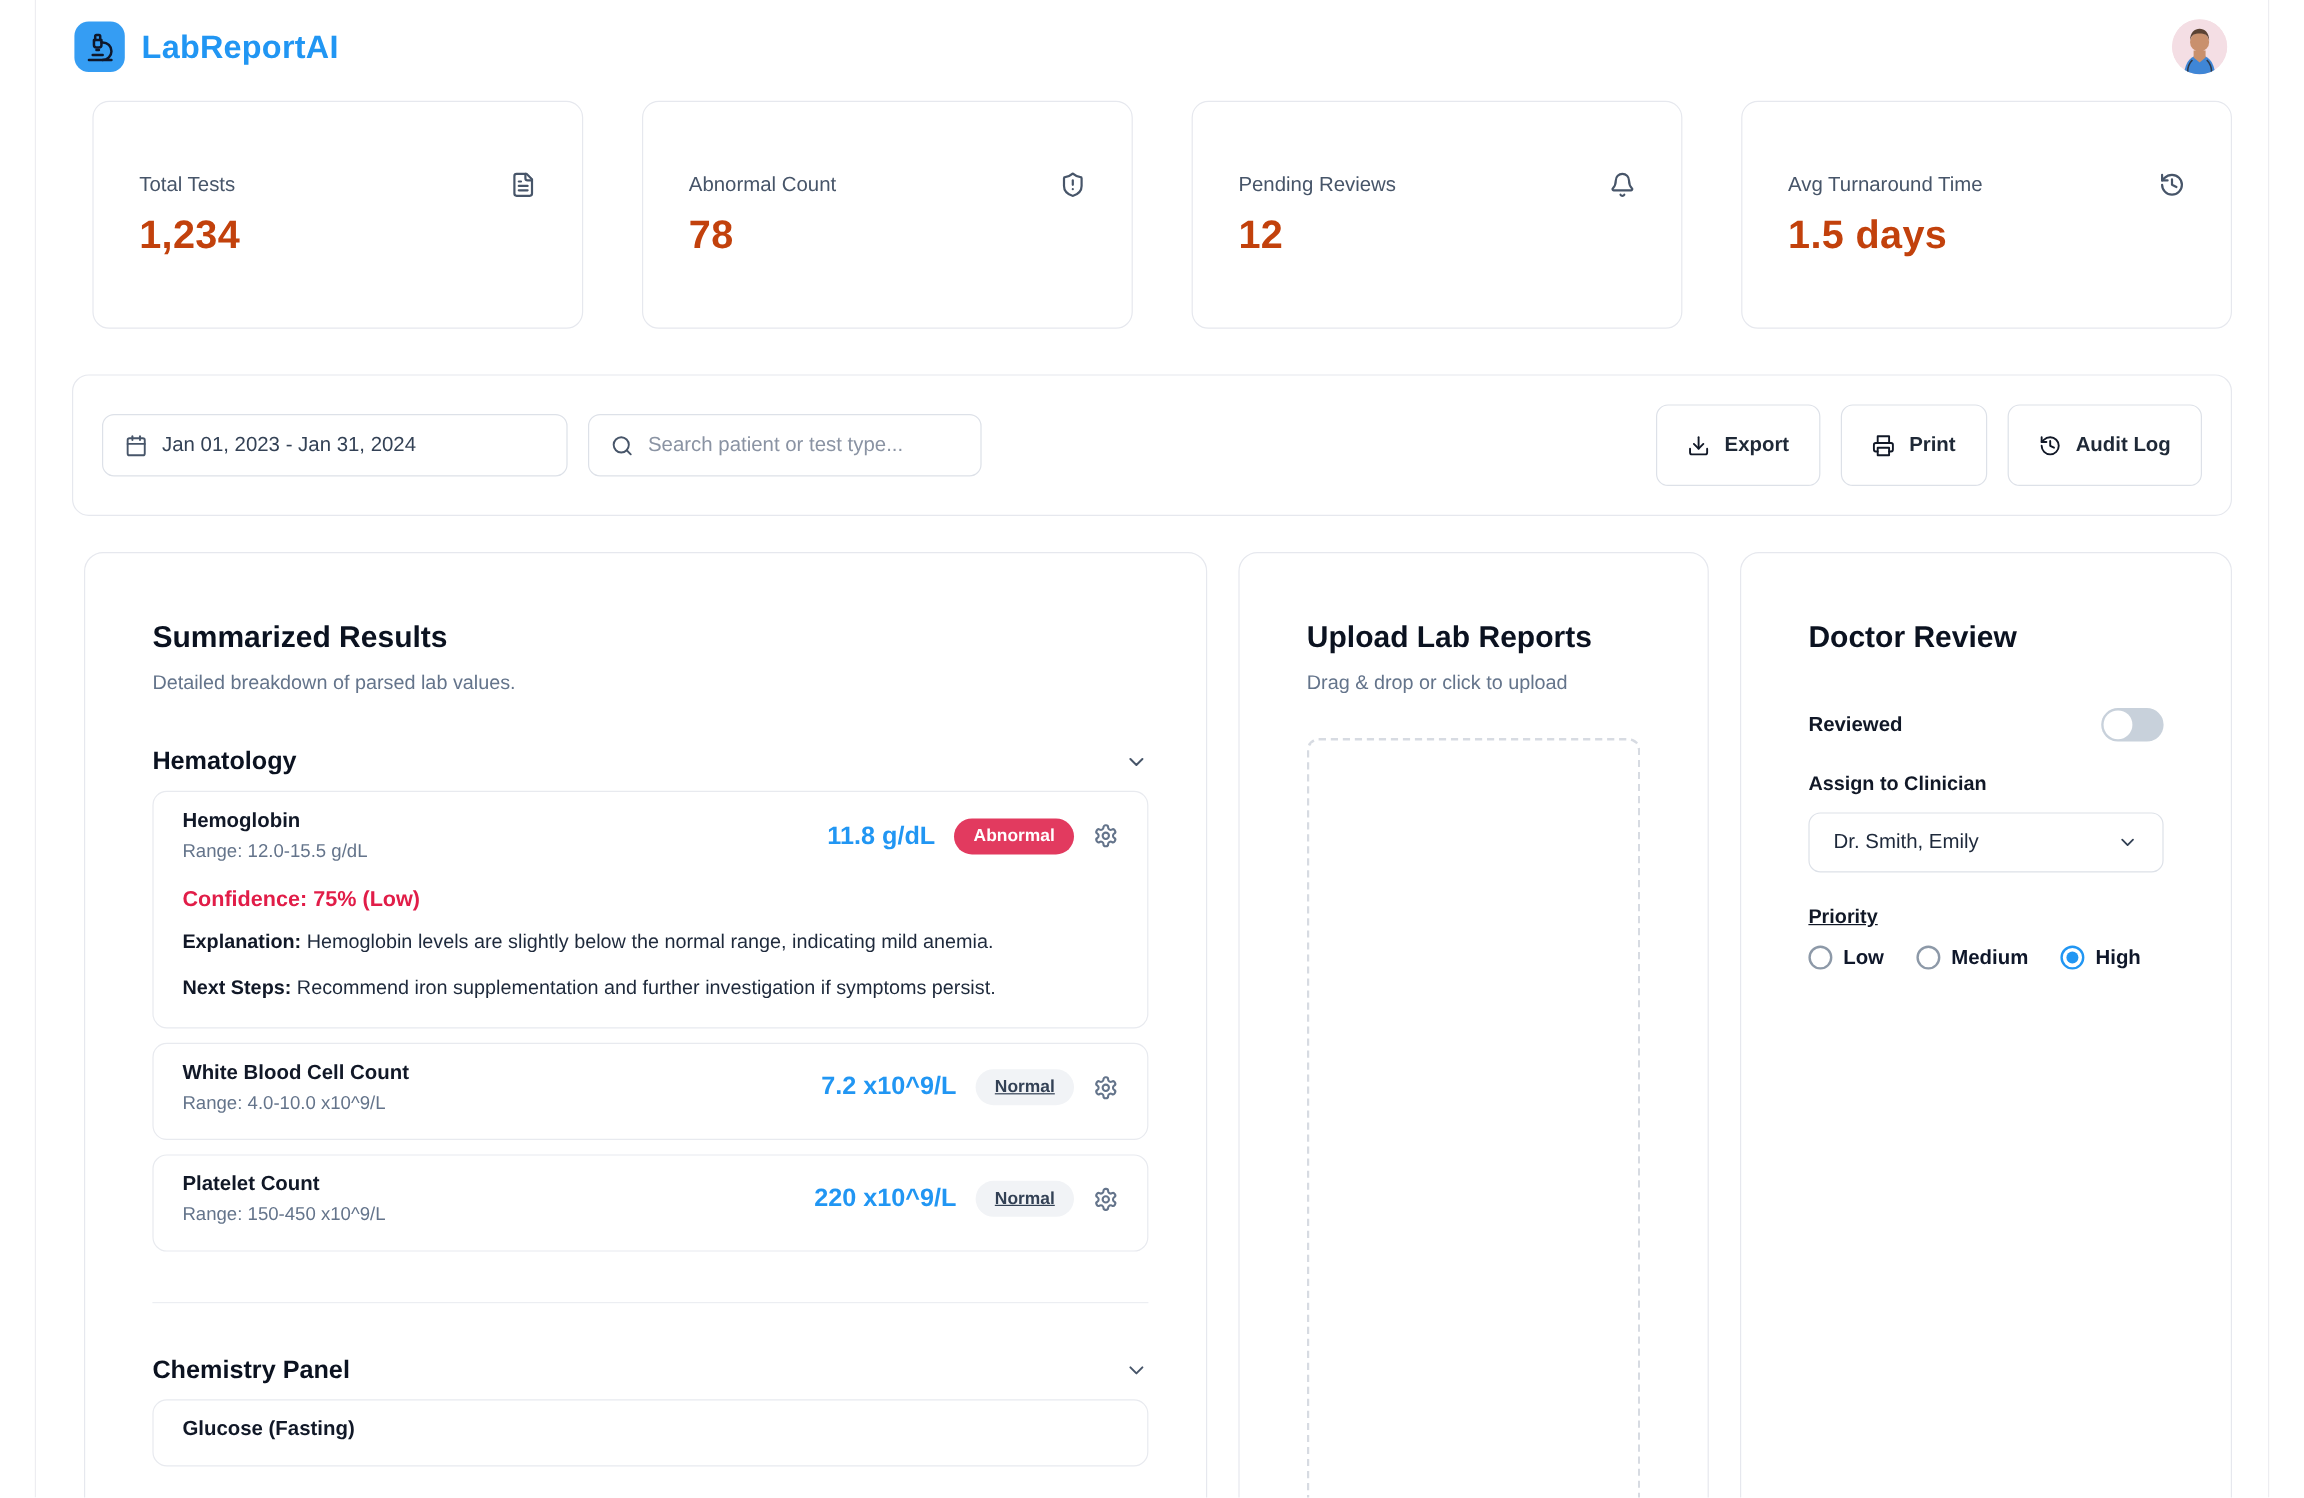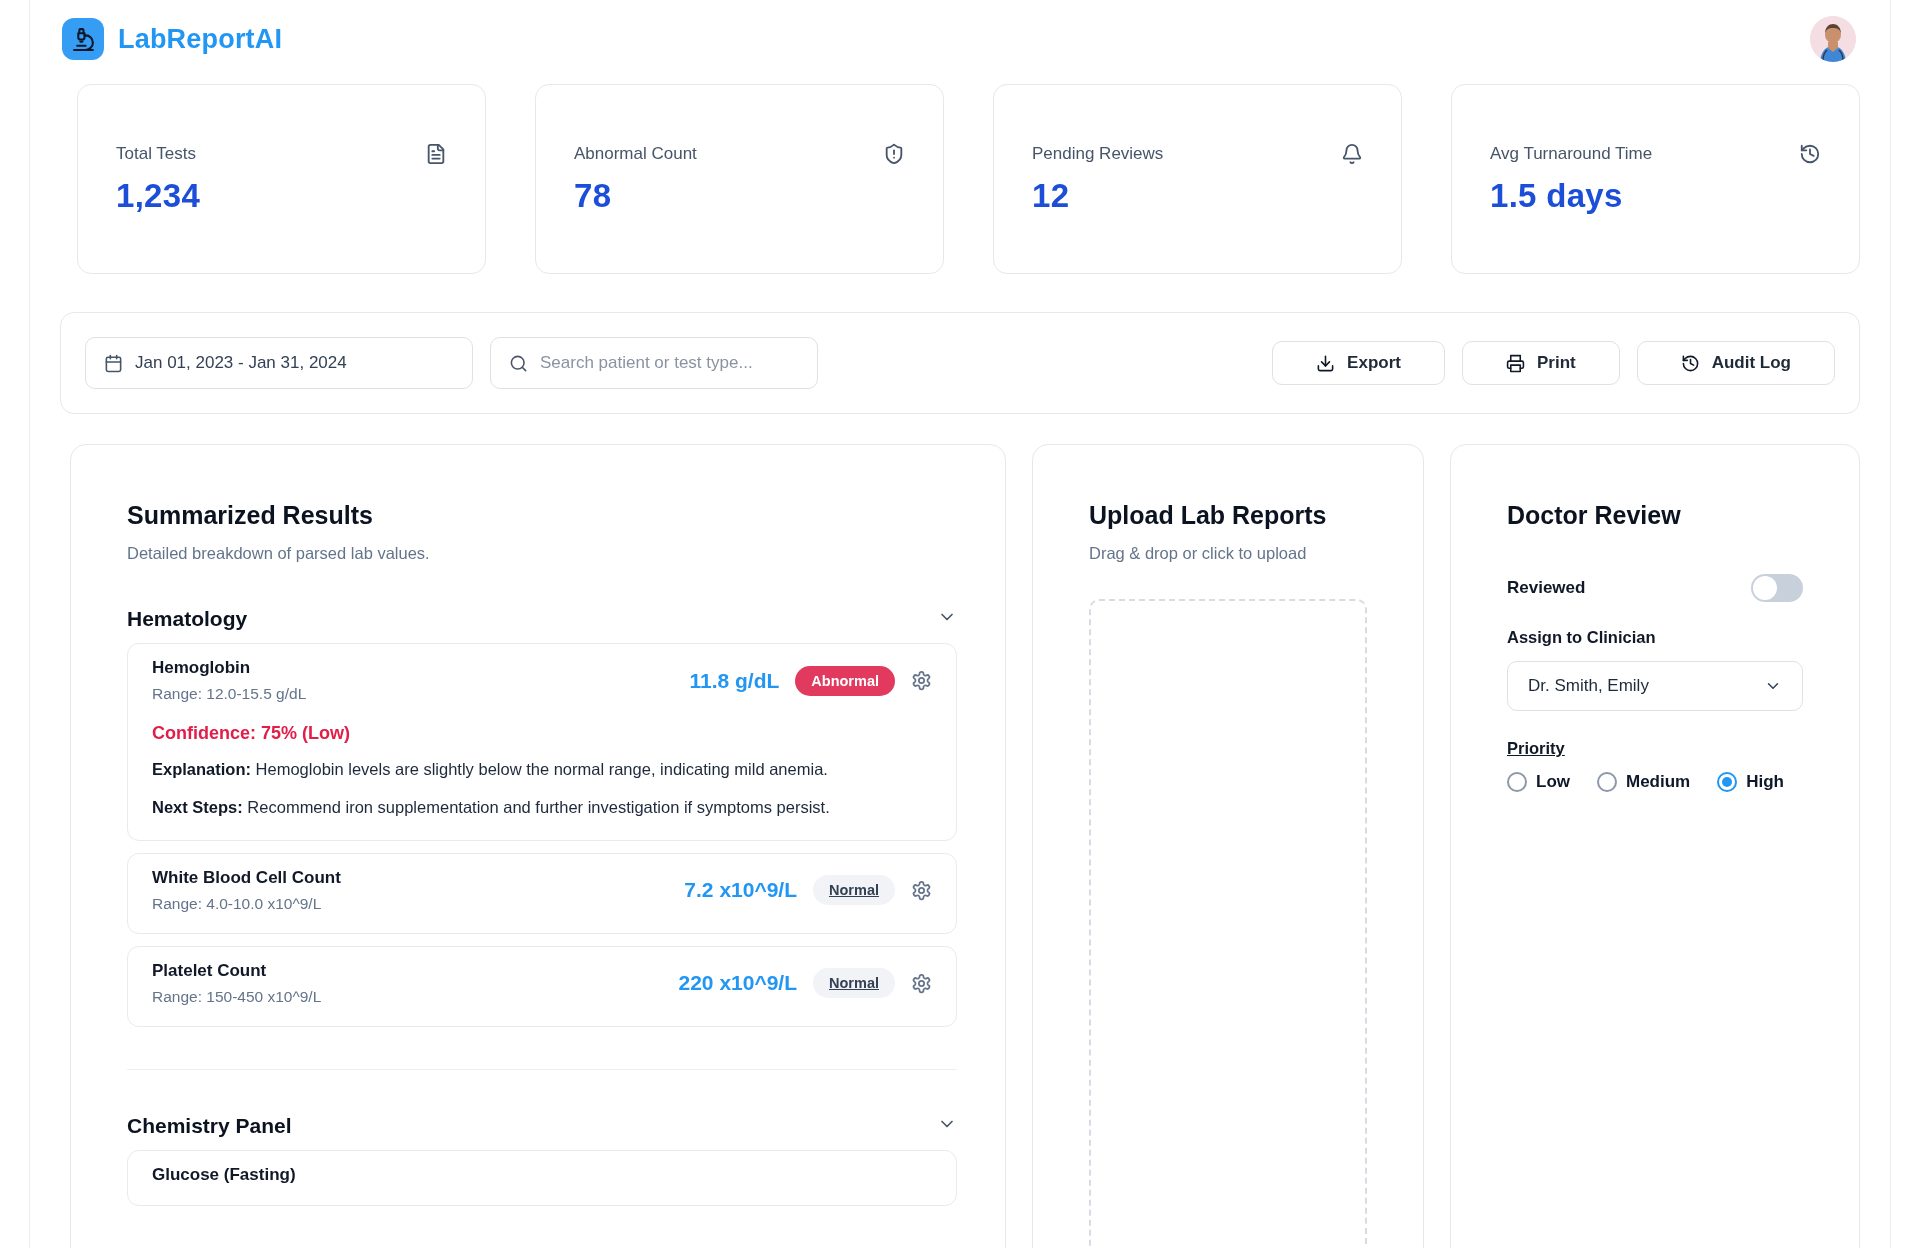--- a/index.html
+++ b/index.html
@@ -19,48 +19,48 @@
 
   svg.ic { fill:none; stroke:currentColor; stroke-width:2; stroke-linecap:round; stroke-linejoin:round; }
 
   
   .stats { display:grid; grid-template-columns:repeat(4,1fr); gap:32px; margin-top:12px; }
   .stat-card { height:190px; border:1px solid #e6e8ee; border-radius:14px; background:#fff;
     display:flex; flex-direction:column; justify-content:center; padding:0 38px;margin-left:17px; }
   .stat-top { display:flex; align-items:center; justify-content:space-between; color:#475569; }
   .stat-label { font-size:17px; font-weight:500; color:#475569; }
   .stat-top svg { width:22px; height:22px; color:#475569; }
-  .stat-value { font-size:33px; font-weight:bold; color:#1d4ed8; margin-top:12px; letter-spacing:.3px; }
+  .stat-value { font-size:33px; font-weight:bold; color:#c2410c; margin-top:12px; letter-spacing:.3px; }
 
   
   .toolbar { margin-top:38px; border:1px solid #e6e8ee; border-radius:14px; padding:24px;
     display:flex; align-items:center; gap:17px; }
   .field { height:52px; border:1px solid #dde1e8; border-radius:10px; background:#fff;
     display:flex; align-items:center; gap:12px; padding:0 18px; font-size:17px; color:#334155; }
   .field svg { width:19px; height:19px; color:#475569; flex:none; }
   .date-field { width:388px; }
   .search-field { width:328px; }
   .search-field input { border:none; outline:none; font-size:17px; width:100%;
     font-family:"Liberation Sans", sans-serif; color:#334155; background:transparent; }
   .search-field input::placeholder { color:#8a93a3; }
   .toolbar-actions { margin-left:auto; display:flex; gap:17px; }
-  .tbtn { height:44px; border:1px solid #dde1e8; border-radius:10px; background:#fff;
-    display:flex; align-items:center; gap:12px; padding:0 43px; font-size:17px; font-weight:600;
+  .tbtn { height:68px; border:1px solid #dde1e8; border-radius:10px; background:#fff;
+    display:flex; align-items:center; gap:12px; padding:0 25px; font-size:17px; font-weight:600;
     color:#1f2937; cursor:pointer; }
   .tbtn svg { width:19px; height:19px; color:#111827; }
 
   
   .panels { margin-top:30px; padding-left:10px; display:grid; grid-template-columns:936px 392px 410px;
     gap:26px; align-items:start; }
   .panel { border:1px solid #e6e8ee; border-radius:16px; background:#fff; height:900px; overflow:hidden; }
   .panel-inner { padding:56px 48px 0 56px; }
   .panel-title { font-size:25px; font-weight:bold; color:#0b1220; }
   .panel-sub { font-size:16.5px; color:#64748b; margin-top:14px; }
 
-  .section-head { margin-top:44px; display:flex; align-items:flex-start; justify-content:space-between; }
+  .section-head { margin-top:44px; display:flex; align-items:center; justify-content:space-between; }
   .section-title { font-size:21px; font-weight:bold; color:#0b1220; }
   .section-head svg { width:20px; height:20px; color:#475569; }
 
   .test-card { border:1px solid #e8eaef; border-radius:12px; margin-top:12px; padding:14px 24px 20px; }
   .test-row { display:flex; align-items:center; justify-content:space-between; }
   .test-name { font-size:17px; font-weight:700; color:#111827; }
   .test-range { font-size:15.5px; color:#64748b; margin-top:7px; }
   .test-right { display:flex; align-items:center; gap:16px; }
   .test-value { font-size:21px; font-weight:bold; color:#2196f3; }
   .badge { border-radius:999px; padding:7px 16px; font-size:14.5px; font-weight:700; }

